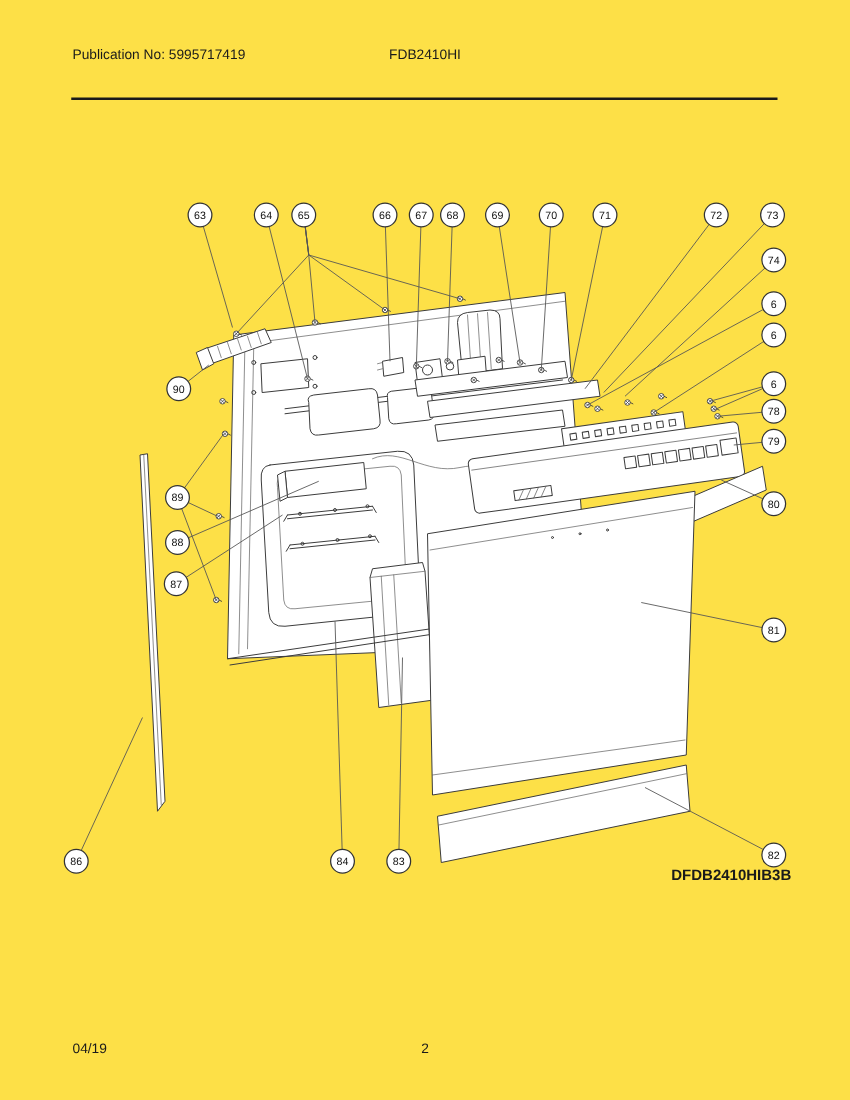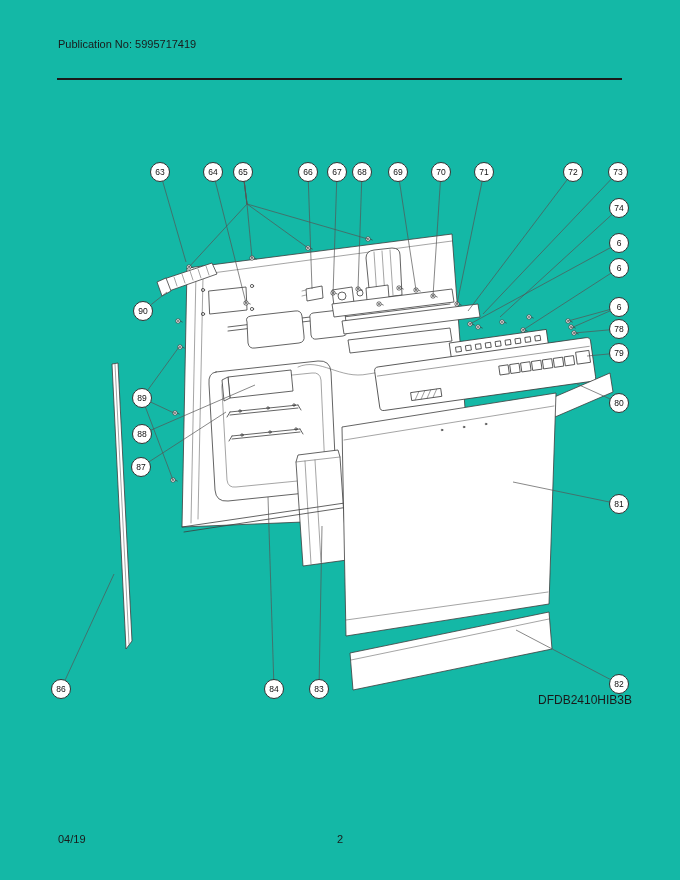--- a/index.html
+++ b/index.html
@@ -1,39 +1,40 @@
 <!DOCTYPE html>
 <html><head>
 <meta charset="utf-8">
 <style>
   html,body{margin:0;padding:0;background:#e8e8e8;}
   .page{
-    position:relative;width:680px;height:880px;background:#14b8a6;
+    position:relative;width:680px;height:880px;background:#fde047;
     font-family:"Liberation Sans",sans-serif;color:#1a1a1a;overflow:hidden;
     margin:0 auto;
   }
   .hdr-left{position:absolute;left:58px;top:38px;font-size:11px;}
   .hdr-model{position:absolute;left:0;right:0;top:38px;text-align:center;font-size:11px;}
   .page-title{position:absolute;left:0;right:0;top:63px;text-align:center;font-size:12px;font-weight:bold;letter-spacing:.2px;}
   .title-rule{position:absolute;left:57px;top:78px;width:565px;height:2px;background:#1a1a1a;}
   .diagram-wrap{position:absolute;left:0;top:0;width:680px;height:812px;}
   svg{display:block;}
   .art{stroke:#3c3c3c;stroke-width:.8;fill:none;stroke-linejoin:round;stroke-linecap:round;}
   .artw{stroke:#3c3c3c;stroke-width:.8;fill:#ffffff;stroke-linejoin:round;}
   .thin{stroke:#5a5a5a;stroke-width:.55;}
-  .diagram-code{position:absolute;left:505px;top:693px;width:160px;text-align:center;font-size:12px;font-weight:normal;}
+  .diagram-code{position:absolute;left:505px;top:693px;width:160px;text-align:center;font-size:12px;font-weight:bold;}
   .ftr-date{position:absolute;left:58px;top:833px;font-size:11px;}
   .ftr-page{position:absolute;left:0;right:0;top:833px;text-align:center;font-size:11px;}
 </style>
 </head>
 <body>
 
 <div class="page">
 
   <div class="hdr-left">Publication No: 5995717419</div>
+  <div class="hdr-model">FDB2410HI</div>
   <div class="title-rule"></div>
 
   <div class="diagram-wrap">
     <svg width="680" height="880" viewBox="0 0 680 880" xmlns="http://www.w3.org/2000/svg">
       <defs>
         <g id="screw">
           <circle r="2.2" fill="#fff" stroke="#3c3c3c" stroke-width=".7"></circle>
           <path d="M-1.4,-1.4 L1.4,1.4 M-1.4,1.4 L1.4,-1.4" stroke="#3c3c3c" stroke-width=".6"></path>
           <path d="M2.2,0 L4.6,1.2" stroke="#3c3c3c" stroke-width=".7"></path>
         </g>

